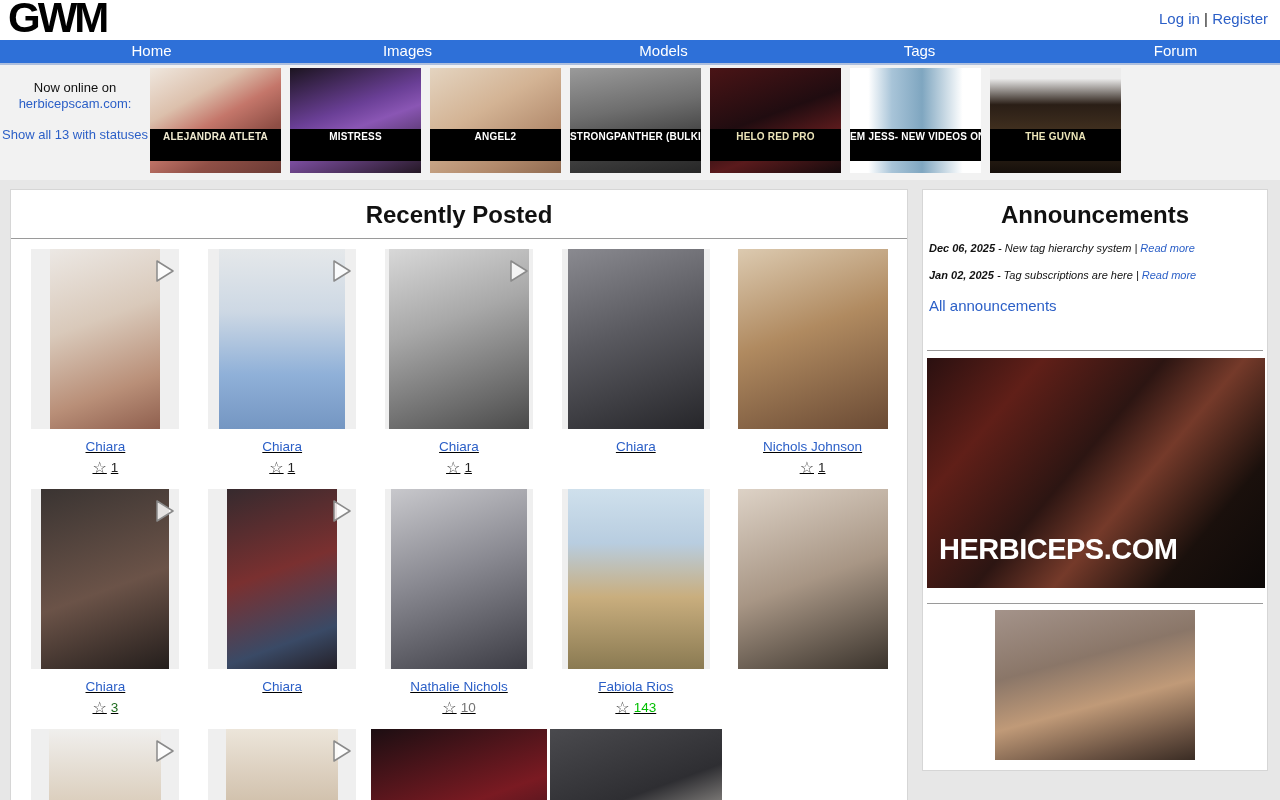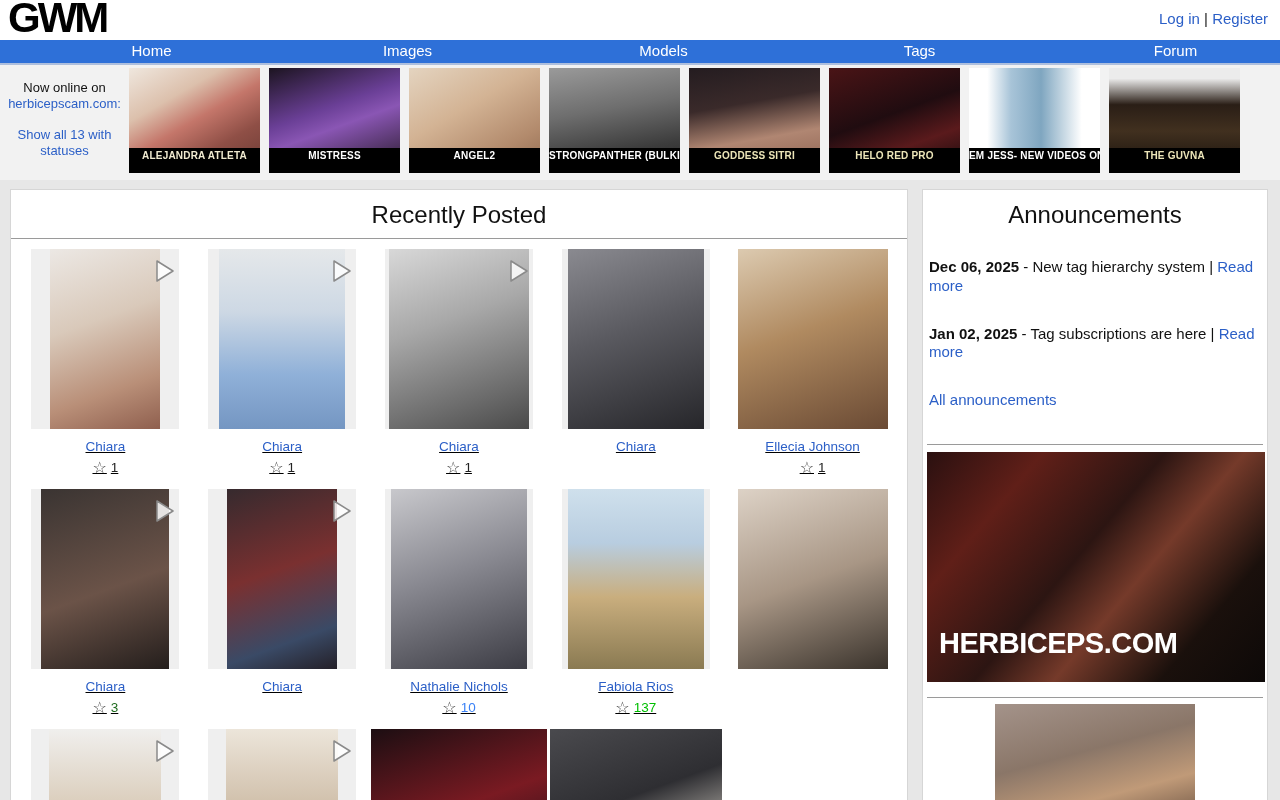--- a/index.html
+++ b/index.html
@@ -8,46 +8,46 @@
   
   .header{background:#fff;height:40px;position:relative;}
   .logo{position:absolute;left:8px;top:-6px;font-size:42px;font-weight:700;
     letter-spacing:-3px;color:#000;}
   .auth{position:absolute;right:12px;top:10px;font-size:15px;color:#222;}
   
   .nav{background:#2e70d8;display:flex;height:23px;border-bottom:2px solid #aebfdd;}
   .nav-item{flex:1;text-align:center;color:#fff;font-size:15px;line-height:22px;cursor:pointer;padding-left:47px;}
   
   .strip{background:#f2f2f2;height:112px;display:flex;padding-top:3px;}
-  .strip-info{width:129px;flex:none;text-align:center;font-size:13px;
+  .strip-info{width:150px;flex:none;text-align:center;font-size:13px;
     padding-top:12px;line-height:1.25;color:#111;}
   .strip-info .gap{height:14px;}
   .thumb{width:131px;height:105px;margin-right:9px;position:relative;flex:none;display:block;}
   .tph{display:block;width:100%;height:100%;}
-  .thumb-label{position:absolute;bottom:0;left:0;right:0;background:#000;height:25px;
+  .thumb-label{position:absolute;bottom:12px;left:0;right:0;background:#000;height:32px;
     line-height:16px;font-size:10px;font-weight:bold;text-align:center;color:#fff;
     white-space:nowrap;overflow:hidden;letter-spacing:.2px;}
   
   .content{display:flex;align-items:flex-start;gap:14px;margin:9px 10px;}
   .panel{background:#fff;border:1px solid #d6d6d6;box-sizing:border-box;}
   .main{width:898px;}
-  .heading{font-size:24px;font-weight:400;text-align:center;margin:11px 9px 9px;color:#111;}
+  .heading{font-size:24px;font-weight:700;text-align:center;margin:11px 9px 9px;color:#111;}
   .rule{border:none;border-top:1px solid #9a9a9a;margin:0;}
   .grid{display:flex;flex-wrap:wrap;padding:10px 6px 0;}
   .cell{width:20%;box-sizing:border-box;text-align:center;margin-bottom:12px;text-decoration:underline;}
   .thumbbox{height:180px;margin:0 auto;position:relative;background:#efefef;display:block;}
   .ph{display:block;height:100%;margin:0 auto;}
   .play{position:absolute;top:8px;right:3px;}
   .pname{margin-top:10px;font-size:13.5px;}
   .pstars{margin-top:4px;font-size:13.5px;color:#333;}
   .star{font-size:16px;color:#444;vertical-align:-1px;}
   .cnt{margin-left:4px;}
   
   .sidebar{width:346px;padding:0 4px 10px;}
-  .ann{font-size:15px;line-height:1.25;margin:29px 2px;color:#111;}
+  .ann{font-size:11px;line-height:1.25;margin:13px 2px;color:#111;font-style:italic;}
   .ann b{font-weight:700;}
   .ann-all{font-size:15px;margin:14px 2px 0;}
   .side-rule{border:none;border-top:1px solid #9a9a9a;margin:36px 0 0;}
   .ad{display:block;width:338px;height:230px;margin:7px auto 14px;position:relative;}
   .ad-text{position:absolute;left:12px;bottom:22px;color:#fff;font-weight:700;
     font-size:29px;letter-spacing:-.5px;}
   .gotw-img{display:block;width:200px;height:150px;margin:6px auto 0;}
 </style>
 </head>
 <body>
@@ -87,24 +87,20 @@
   </a>
   <a class="thumb">
     <span class="tph" style="background:linear-gradient(150deg,#e4d4c0 0%,#d3b394 40%,#b28a6c 75%,#8f6a50 100%)"></span>
     <span class="thumb-label" style="color:#ffffff">ANGEL2</span>
   </a>
   <a class="thumb">
     <span class="tph" style="background:linear-gradient(170deg,#9a9a9a 0%,#6e6e6e 40%,#3c3c3c 75%,#262626 100%)"></span>
     <span class="thumb-label" style="color:#ffffff">STRONGPANTHER (BULKIN</span>
   </a>
   <a class="thumb">
-    <span class="tph" style="background:linear-gradient(170deg,#241c20 0%,#3a2a2a 35%,#b08672 65%,#8a5f4e 100%)"></span>
-    <span class="thumb-label" style="color:#ece5b8">GODDESS SITRI</span>
-  </a>
-  <a class="thumb">
     <span class="tph" style="background:linear-gradient(160deg,#4a1416 0%,#200c10 45%,#5a1a1c 70%,#140a0c 100%)"></span>
     <span class="thumb-label" style="color:#ece5b8">HELO RED PRO</span>
   </a>
   <a class="thumb">
     <span class="tph" style="background:linear-gradient(90deg,#ffffff 0%,#ffffff 14%,#a8c4d8 32%,#7fa6c0 55%,#ffffff 86%,#ffffff 100%)"></span>
     <span class="thumb-label" style="color:#ffffff">EM JESS- NEW VIDEOS ON</span>
   </a>
   <a class="thumb">
     <span class="tph" style="background:linear-gradient(180deg,#ececec 0%,#ececec 10%,#2a1e16 35%,#41301f 60%,#150f0a 100%)"></span>
     <span class="thumb-label" style="color:#ece5b8">THE GUVNA</span>
@@ -156,21 +152,21 @@
         <a class="thumbbox" style="width:148px">
           <span class="ph" style="width:136px;background:linear-gradient(160deg,#8a8a90 0%,#5a5a60 45%,#26262a 100%)"></span>
         </a>
         <div class="pname"><a>Chiara</a></div>
       </div>
 
       <div class="cell">
         <a class="thumbbox" style="width:150px">
           <span class="ph" style="width:150px;background:linear-gradient(160deg,#dccab0 0%,#b08a60 45%,#6a4a34 100%)"></span>
         </a>
-        <div class="pname"><a>Ellecia Johnson</a></div>
+        <div class="pname"><a>Nichols Johnson</a></div>
         <div class="pstars"><span class="star">☆</span><span class="cnt" style="color:#222222">1</span></div>
       </div>
 
       <div class="cell">
         <a class="thumbbox" style="width:148px">
           <span class="ph" style="width:128px;background:linear-gradient(160deg,#3a3432 0%,#6b5348 55%,#241e1c 100%)"></span>
           <svg class="play" width="24" height="28" viewBox="0 0 24 28">
               <path d="M5 4 L21 14 L5 24 Z" fill="rgba(255,255,255,0.85)" stroke="#8a8a8a" stroke-width="1.5" stroke-linejoin="round"></path>
             </svg>
         </a>
@@ -186,29 +182,29 @@
             </svg>
         </a>
         <div class="pname"><a>Chiara</a></div>
       </div>
 
       <div class="cell">
         <a class="thumbbox" style="width:148px">
           <span class="ph" style="width:136px;background:linear-gradient(160deg,#c8c8cc 0%,#8a8a92 45%,#3c3c44 100%)"></span>
         </a>
         <div class="pname"><a>Nathalie Nichols</a></div>
-        <div class="pstars"><span class="star">☆</span><span class="cnt" style="color:#3b82f6">10</span></div>
+        <div class="pstars"><span class="star">☆</span><span class="cnt" style="color:#737373">10</span></div>
       </div>
 
       <div class="cell">
         <a class="thumbbox" style="width:148px">
           <span class="ph" style="width:136px;background:linear-gradient(180deg,#cfe0ec 0%,#b8cde0 30%,#c9ae7e 60%,#8a7a52 100%)"></span>
         </a>
         <div class="pname"><a>Fabiola Rios</a></div>
-        <div class="pstars"><span class="star">☆</span><span class="cnt" style="color:#00bf00">137</span></div>
+        <div class="pstars"><span class="star">☆</span><span class="cnt" style="color:#00bf00">143</span></div>
       </div>
 
       <div class="cell">
         <a class="thumbbox" style="width:150px">
           <span class="ph" style="width:150px;background:linear-gradient(160deg,#ddd2c6 0%,#a89685 50%,#3a332c 100%)"></span>
         </a>
       </div>
 
       <div class="cell">
         <a class="thumbbox" style="width:148px">

